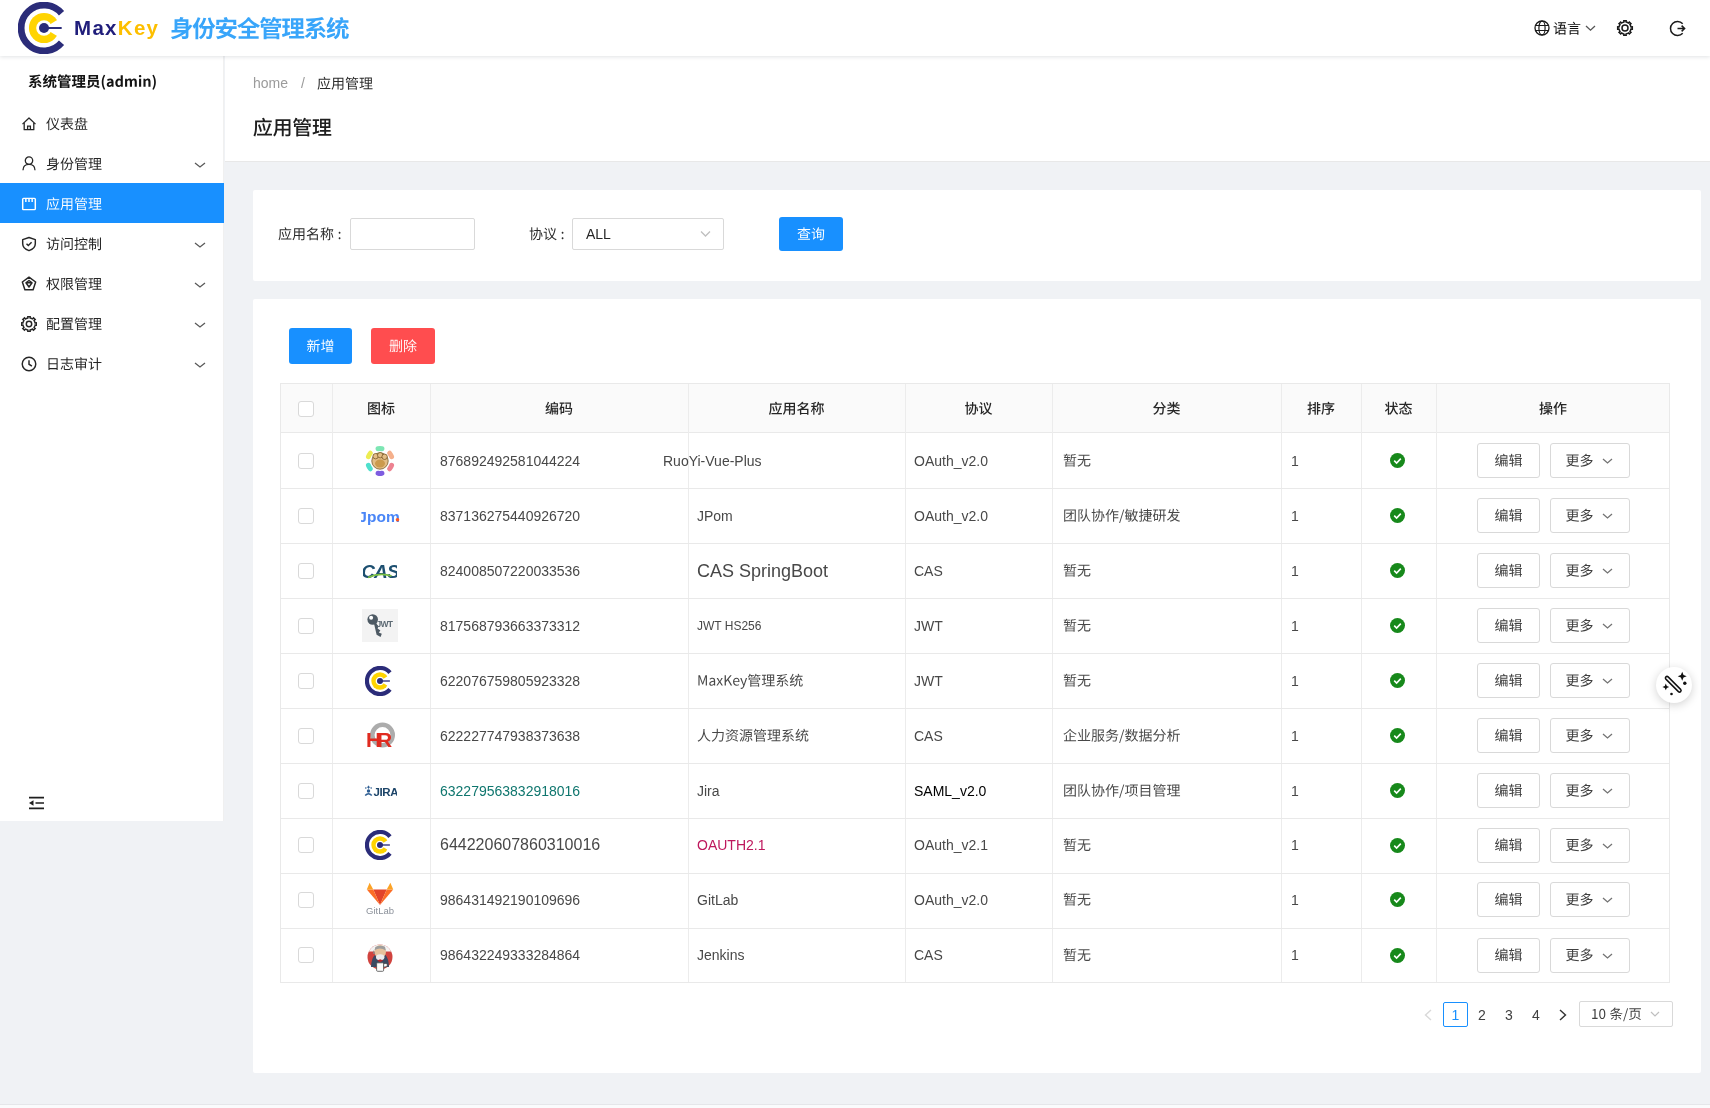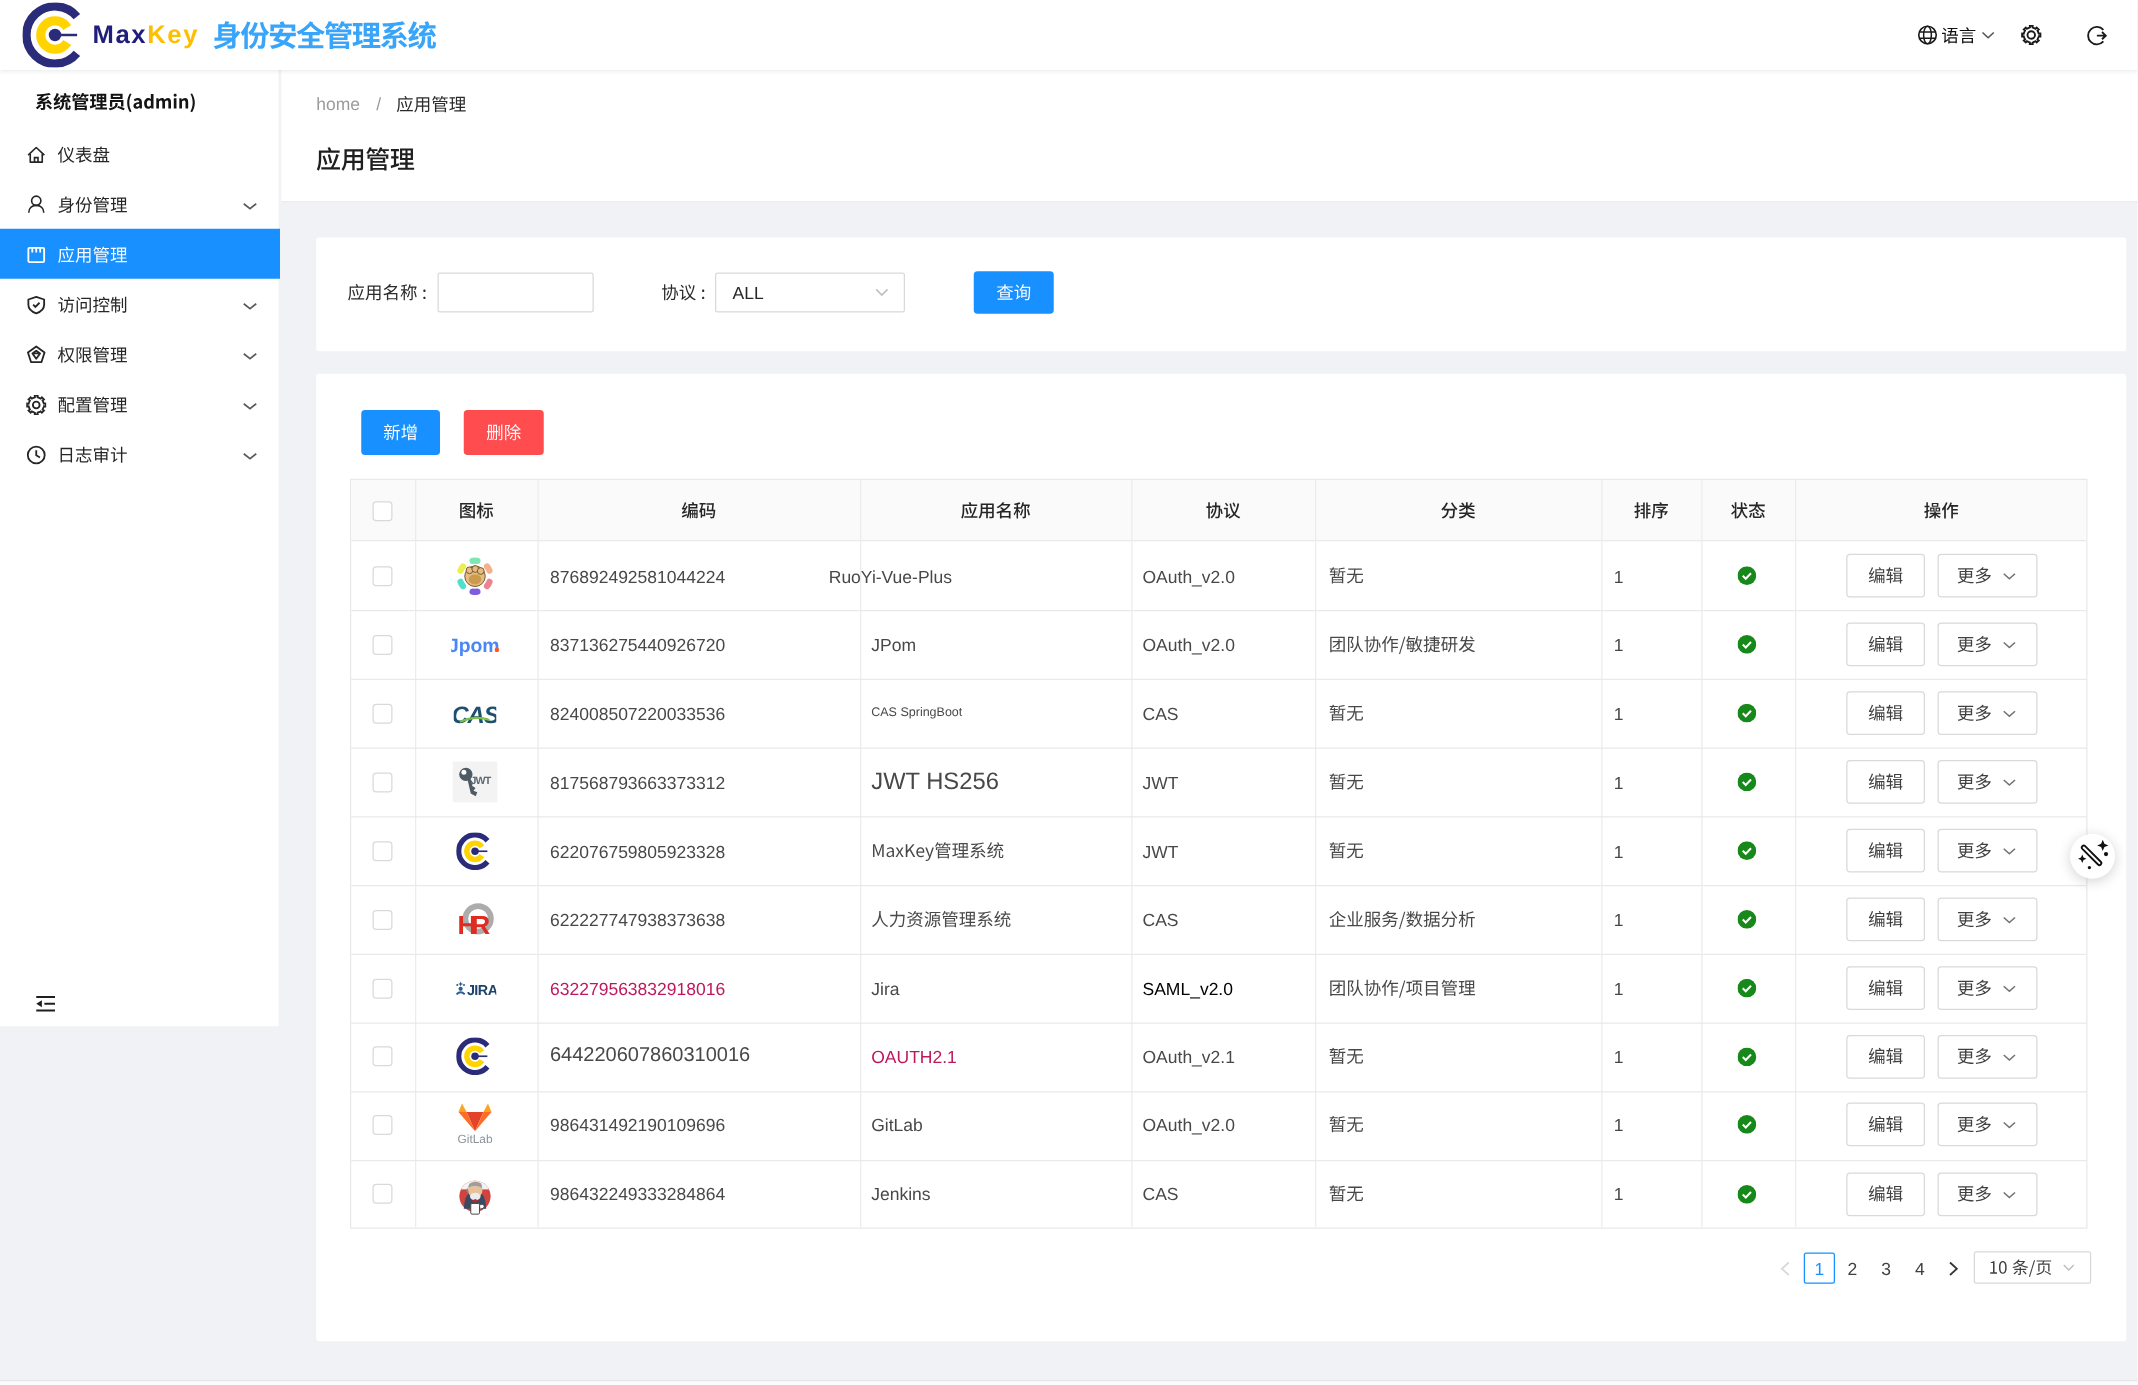--- a/index.html
+++ b/index.html
@@ -154,42 +154,42 @@
 <div style="position:absolute;left:1550px;top:498.0px;width:80px;height:35px;background:#fff;border:1px solid #d9d9d9;border-radius:3px"></div>
 <svg style="position:absolute;left:1602px;top:513.0px;z-index:6" width="11" height="7" viewBox="0 0 11 7">
     <polyline points="1,1 5.5,5 10,1" fill="none" stroke="#737373" stroke-width="1.3"></polyline>
   </svg>
 <div style="position:absolute;left:298px;top:562.5px;width:16px;height:16px;background:#fff;border:1px solid #d9d9d9;border-radius:3px"></div>
 <svg style="position:absolute;left:363px;top:556.5px;z-index:6" width="34" height="28" viewBox="0 0 34 28">
     <text x="17" y="21" text-anchor="middle" font-size="19" font-weight="bold" font-style="italic" letter-spacing="-0.8" fill="#1d4f70" style="font-family:&quot;Liberation Sans&quot;,sans-serif">CAS</text>
     <path d="M5 20.5 Q17 15 28.5 19" fill="none" stroke="#7cc142" stroke-width="1.7"></path>
   </svg>
 <div style="position:absolute;left:440px;top:560.5px;height:20px;line-height:20px;font-size:14px;color:#484848;z-index:6">824008507220033536</div>
-<div style="position:absolute;left:697px;top:560.5px;height:20px;line-height:20px;font-size:10px;color:#484848;z-index:6">CAS SpringBoot</div>
+<div style="position:absolute;left:697px;top:560.5px;height:20px;line-height:20px;font-size:18px;color:#484848;z-index:6">CAS SpringBoot</div>
 <div style="position:absolute;left:914px;top:560.5px;height:20px;line-height:20px;font-size:14px;color:#484848;z-index:6">CAS</div>
 <div style="position:absolute;left:1291px;top:560.5px;height:20px;line-height:20px;font-size:14px;color:#484848;z-index:6">1</div>
 <svg style="position:absolute;left:1390px;top:563.0px;z-index:6" width="15" height="15" viewBox="0 0 15 15">
     <circle cx="7.5" cy="7.5" r="7.5" fill="#17891b"></circle>
     <path d="M4.2 7.6 L6.6 10 L10.8 5.6" fill="none" stroke="#fff" stroke-width="1.6"></path>
   </svg>
 <div style="position:absolute;left:1477px;top:553.0px;width:63px;height:35px;background:#fff;border:1px solid #d9d9d9;border-radius:3px"></div>
 <div style="position:absolute;left:1550px;top:553.0px;width:80px;height:35px;background:#fff;border:1px solid #d9d9d9;border-radius:3px"></div>
 <svg style="position:absolute;left:1602px;top:568.0px;z-index:6" width="11" height="7" viewBox="0 0 11 7">
     <polyline points="1,1 5.5,5 10,1" fill="none" stroke="#737373" stroke-width="1.3"></polyline>
   </svg>
 <div style="position:absolute;left:298px;top:617.5px;width:16px;height:16px;background:#fff;border:1px solid #d9d9d9;border-radius:3px"></div>
 <svg style="position:absolute;left:362px;top:609.0px;z-index:6" width="36" height="33" viewBox="0 0 36 33">
     <rect x="0" y="0" width="36" height="33" fill="#f3f3f3"></rect>
     <circle cx="10.7" cy="10.5" r="5.3" fill="#4e5a64"></circle>
     <circle cx="9.1" cy="8.7" r="2" fill="#fff"></circle>
     <path d="M12 14.6 L14.6 25.8 18.6 28 19.8 24.8 16.8 23.6 18.4 21.4 15.6 19.6 16.4 17.4 13.8 13.4 Z" fill="#4e5a64"></path>
     <text x="14.4" y="18" font-size="8.5" letter-spacing="-0.7" font-weight="bold" fill="#5d6a74" style="font-family:&quot;Liberation Sans&quot;,sans-serif">JWT</text>
   </svg>
 <div style="position:absolute;left:440px;top:615.5px;height:20px;line-height:20px;font-size:14px;color:#484848;z-index:6">817568793663373312</div>
-<div style="position:absolute;left:697px;top:615.5px;height:20px;line-height:20px;font-size:19px;color:#484848;z-index:6">JWT HS256</div>
+<div style="position:absolute;left:697px;top:615.5px;height:20px;line-height:20px;font-size:12px;color:#484848;z-index:6">JWT HS256</div>
 <div style="position:absolute;left:914px;top:615.5px;height:20px;line-height:20px;font-size:14px;color:#484848;z-index:6">JWT</div>
 <div style="position:absolute;left:1291px;top:615.5px;height:20px;line-height:20px;font-size:14px;color:#484848;z-index:6">1</div>
 <svg style="position:absolute;left:1390px;top:618.0px;z-index:6" width="15" height="15" viewBox="0 0 15 15">
     <circle cx="7.5" cy="7.5" r="7.5" fill="#17891b"></circle>
     <path d="M4.2 7.6 L6.6 10 L10.8 5.6" fill="none" stroke="#fff" stroke-width="1.6"></path>
   </svg>
 <div style="position:absolute;left:1477px;top:608.0px;width:63px;height:35px;background:#fff;border:1px solid #d9d9d9;border-radius:3px"></div>
 <div style="position:absolute;left:1550px;top:608.0px;width:80px;height:35px;background:#fff;border:1px solid #d9d9d9;border-radius:3px"></div>
 <svg style="position:absolute;left:1602px;top:623.0px;z-index:6" width="11" height="7" viewBox="0 0 11 7">
     <polyline points="1,1 5.5,5 10,1" fill="none" stroke="#737373" stroke-width="1.3"></polyline>
@@ -235,21 +235,21 @@
   </svg>
 <div style="position:absolute;left:298px;top:782.5px;width:16px;height:16px;background:#fff;border:1px solid #d9d9d9;border-radius:3px"></div>
 <svg style="position:absolute;left:363px;top:781.5px;z-index:6" width="34" height="18" viewBox="0 0 34 18">
     <circle cx="5.5" cy="9" r="1.7" fill="#2d5d92"></circle>
     <path d="M2.2 13.5 Q5.5 10 8.8 13.5" fill="none" stroke="#2d5d92" stroke-width="1.5"></path>
     <path d="M5.5 3.2 l0.6 1.4 1.4 0.6 -1.4 0.6 -0.6 1.4 -0.6 -1.4 -1.4 -0.6 1.4 -0.6 Z" fill="#2d5d92"></path>
     <circle cx="2.8" cy="6" r="0.8" fill="#2d5d92"></circle>
     <circle cx="8.2" cy="6" r="0.8" fill="#2d5d92"></circle>
     <text x="10.5" y="14" font-size="11.5" font-weight="bold" letter-spacing="-0.4" fill="#1c4468" style="font-family:&quot;Liberation Sans&quot;,sans-serif">JIRA</text>
   </svg>
-<div style="position:absolute;left:440px;top:780.5px;height:20px;line-height:20px;font-size:14px;color:#be185d;z-index:6">632279563832918016</div>
+<div style="position:absolute;left:440px;top:780.5px;height:20px;line-height:20px;font-size:14px;color:#0f766e;z-index:6">632279563832918016</div>
 <div style="position:absolute;left:697px;top:780.5px;height:20px;line-height:20px;font-size:14px;color:#484848;z-index:6">Jira</div>
 <div style="position:absolute;left:914px;top:780.5px;height:20px;line-height:20px;font-size:14px;color:#000000;z-index:6">SAML_v2.0</div>
 <div style="position:absolute;left:1291px;top:780.5px;height:20px;line-height:20px;font-size:14px;color:#484848;z-index:6">1</div>
 <svg style="position:absolute;left:1390px;top:783.0px;z-index:6" width="15" height="15" viewBox="0 0 15 15">
     <circle cx="7.5" cy="7.5" r="7.5" fill="#17891b"></circle>
     <path d="M4.2 7.6 L6.6 10 L10.8 5.6" fill="none" stroke="#fff" stroke-width="1.6"></path>
   </svg>
 <div style="position:absolute;left:1477px;top:773.0px;width:63px;height:35px;background:#fff;border:1px solid #d9d9d9;border-radius:3px"></div>
 <div style="position:absolute;left:1550px;top:773.0px;width:80px;height:35px;background:#fff;border:1px solid #d9d9d9;border-radius:3px"></div>
 <svg style="position:absolute;left:1602px;top:788.0px;z-index:6" width="11" height="7" viewBox="0 0 11 7">

